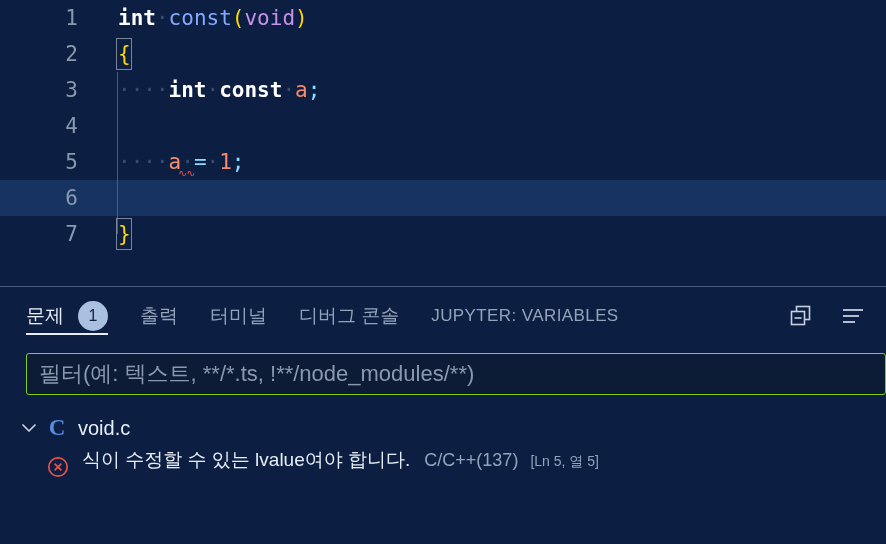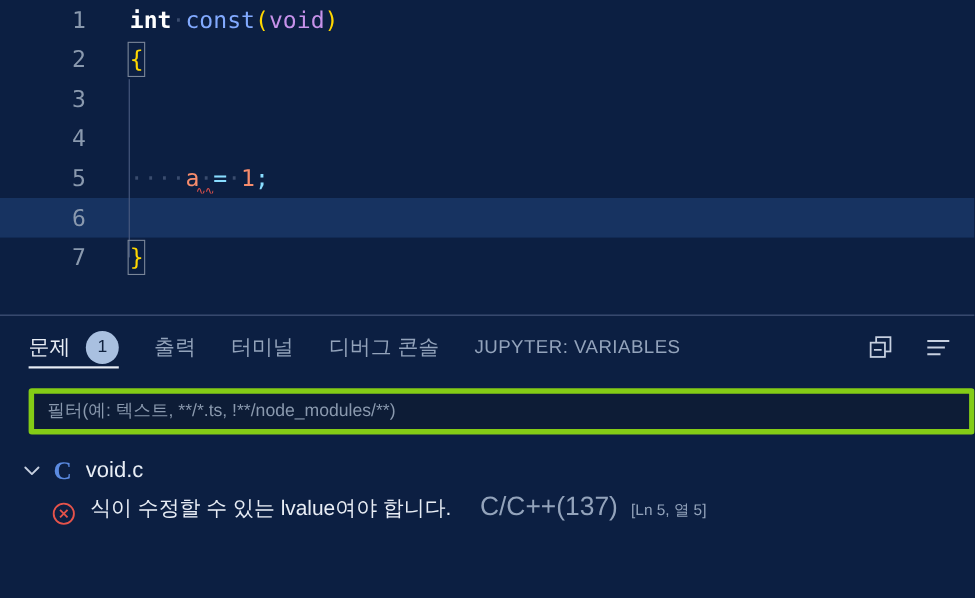--- a/index.html
+++ b/index.html
@@ -122,25 +122,25 @@
   .icon-btn { width: 26px; height: 26px; display: block; cursor: pointer; }
 
   .filterbar {
     position: absolute; left: 26px; top: 66px;
     right: 0;
     height: 42px;
   }
   .filter-input {
     width: 100%; height: 42px;
     background: #0d1c36;
-    border: 5px solid #84cc16;
+    border: 1px solid #84cc16;
     border-radius: 3px;
     color: #c7d0e0;
     font-family: "Liberation Sans", sans-serif;
-    font-size: 16px;
+    font-size: 22px;
     padding: 0 12px;
     outline: none;
   }
   .filter-input::placeholder { color: #8a99ae; }
 
   
   .tree { position: absolute; left: 0; top: 122px; right: 0; }
   .tree-file {
     display: flex; align-items: center;
     height: 38px;
@@ -159,32 +159,32 @@
   .file-name { color: #e8edf5; font-size: 20px; }
 
   .tree-problem {
     display: flex; align-items: baseline;
     height: 40px;
     padding-left: 46px;
     cursor: pointer;
   }
   .err-icon { width: 24px; height: 24px; margin-right: 12px; align-self: center; flex: 0 0 auto; }
   .prob-msg { color: #e8edf5; font-size: 19px; }
-  .prob-src { color: #93a3bb; font-size: 24px; margin-left: 26px; }
+  .prob-src { color: #93a3bb; font-size: 18px; margin-left: 14px; }
   .prob-loc { color: #93a3bb; font-size: 14px; margin-left: 12px; }
 </style>
 </head>
 <body>
 
 <div id="root">
 
   <div class="editor" id="editor">
       <div class="code-line"><span class="gutter">1</span><span class="code-text"><span class="t-type">int</span><span class="ws">·</span><span class="t-fn">const</span><span class="t-paren-y">(</span><span class="t-kw">void</span><span class="t-paren-y">)</span></span></div>
       <div class="code-line"><span class="gutter">2</span><span class="code-text"><span class="t-brace">{</span></span></div>
-      <div class="code-line"><span class="gutter">3</span></div>
+      <div class="code-line"><span class="gutter">3</span><span class="code-text"><span class="ws">····</span><span class="t-type">int</span><span class="ws">·</span><span class="t-type">const</span><span class="ws">·</span><span class="t-var">a</span><span class="t-punc">;</span></span></div>
       <div class="code-line"><span class="gutter">4</span><span class="code-text"></span></div>
       <div class="code-line"><span class="gutter">5</span><span class="code-text"><span class="ws">····</span><span class="t-var">a</span><span class="ws">·</span><span class="t-op">=</span><span class="ws">·</span><span class="t-num">1</span><span class="t-punc">;</span></span></div>
       <div class="code-line active"><span class="gutter">6</span></div>
       <div class="code-line"><span class="gutter">7</span><span class="code-text"><span class="t-brace">}</span></span></div>
       <div class="indent-guide" style="top: 72px; height: 162px;"></div>
       <div class="bracket-box" style="left: 116px; top: 38px; width: 16px; height: 32px;"></div>
       <div class="bracket-box" style="left: 116px; top: 218px; width: 16px; height: 32px;"></div>
       <div class="squiggle" style="left: 178px; top: 171px; width: 16px;">∿∿∿</div>
     </div>
 

